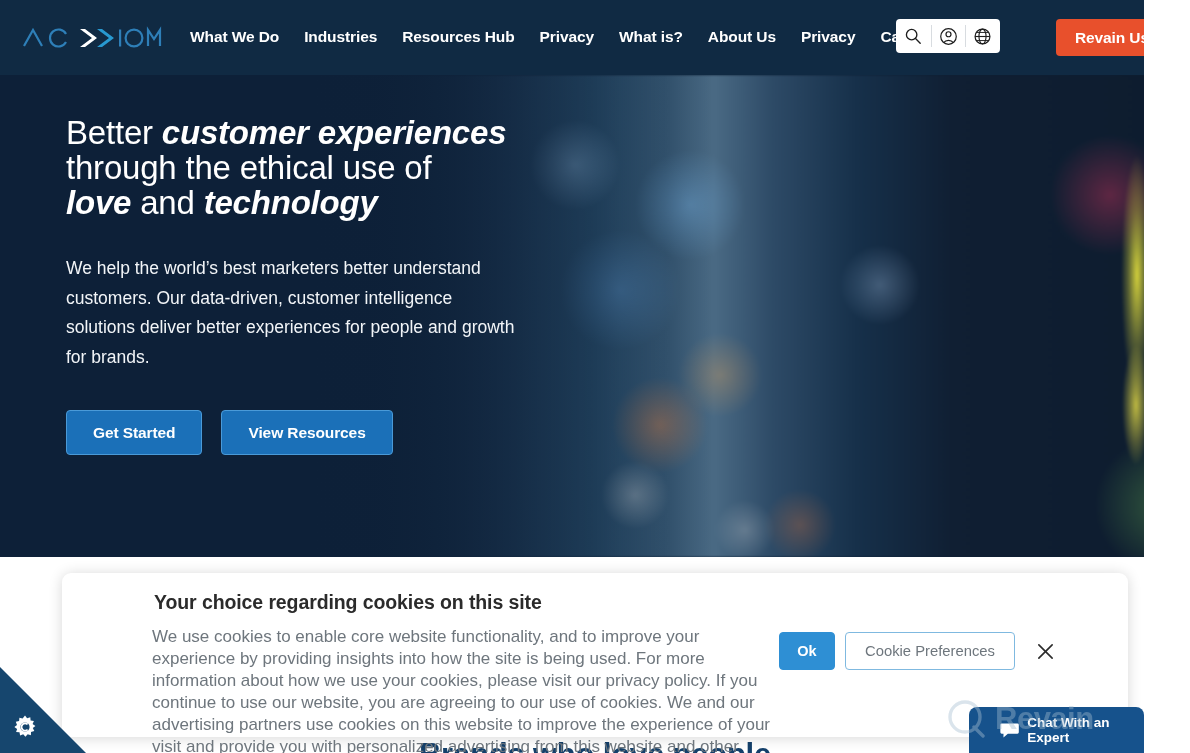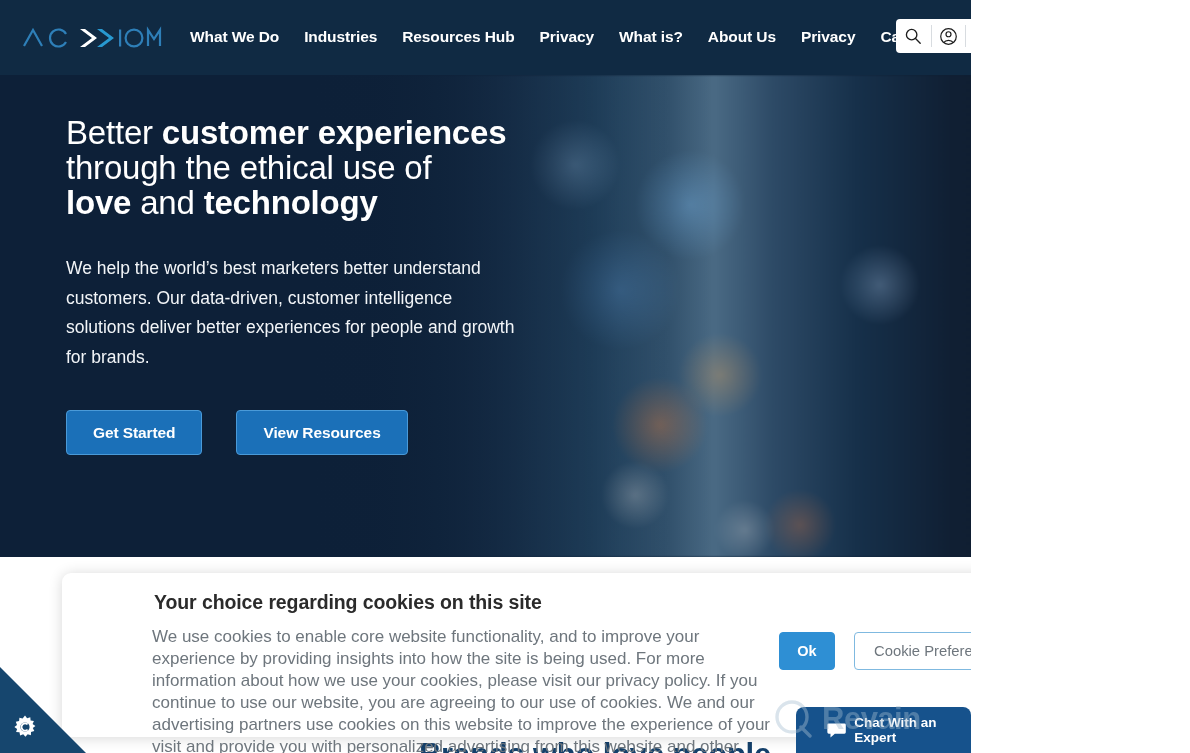--- a/index.html
+++ b/index.html
@@ -7,21 +7,21 @@
   html, body {
     width: 1190px;
     height: 753px;
     overflow: hidden;
     font-family: "Liberation Sans", sans-serif;
     background: #ffffff;
   }
 
   .page {
     position: relative;
-    width: 971px;
+    width: 1144px;
     height: 753px;
     overflow: hidden;
     background: #0f172a;
   }
 
   
   .header {
     position: absolute;
     top: 0; left: 0;
     width: 1190px;
@@ -200,35 +200,35 @@
     z-index: 5;
   }
 
   .hero-title {
     color: #ffffff;
     font-size: 33px;
     line-height: 35px;
     font-weight: normal;
     letter-spacing: -0.2px;
   }
-  .hero-title b { font-weight: bold; }
+  .hero-title b { font-weight: bold; font-style: italic; }
 
   .hero-sub {
     margin-top: 34px;
     color: #f2f5f8;
     font-size: 17.5px;
     line-height: 29.5px;
     font-weight: normal;
     width: 460px;
   }
 
   .hero-buttons {
     margin-top: 38px;
     display: flex;
-    gap: 34px;
+    gap: 19px;
   }
   .hero-btn {
     height: 45px;
     padding: 0 26px;
     background: #1b70b8;
     border: 1px solid #4a9ad8;
     border-radius: 4px;
     color: #ffffff;
     font-size: 15.5px;
     font-weight: bold;
@@ -289,21 +289,21 @@
     font-size: 17px;
     line-height: 22px;
     color: #6e767d;
   }
   .cookie-actions {
     position: absolute;
     left: 717px;
     top: 59px;
     display: flex;
     align-items: center;
-    gap: 19px;
+    gap: 10px;
   }
   .btn-ok {
     width: 56px;
     height: 38px;
     background: #2e8fd4;
     border: 1px solid #2e8fd4;
     border-radius: 4px;
     color: #ffffff;
     font-size: 14.5px;
     font-weight: bold;

